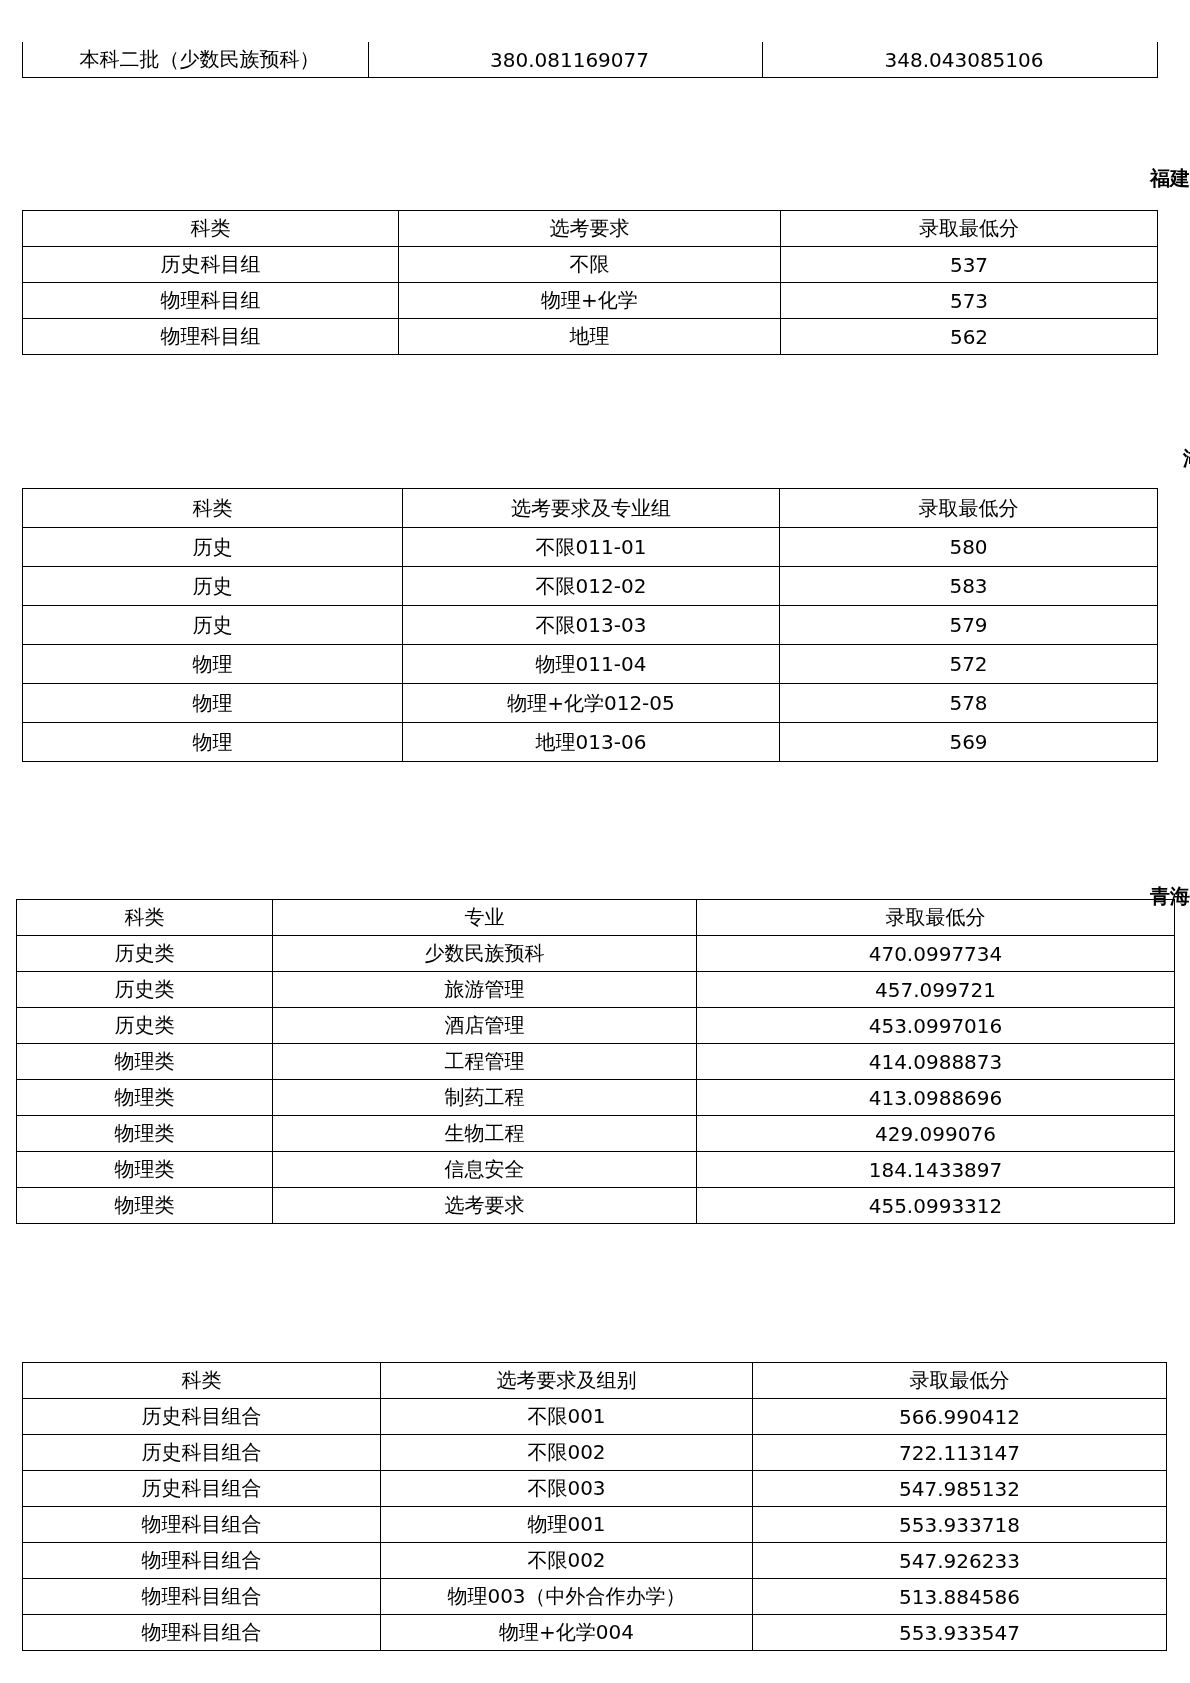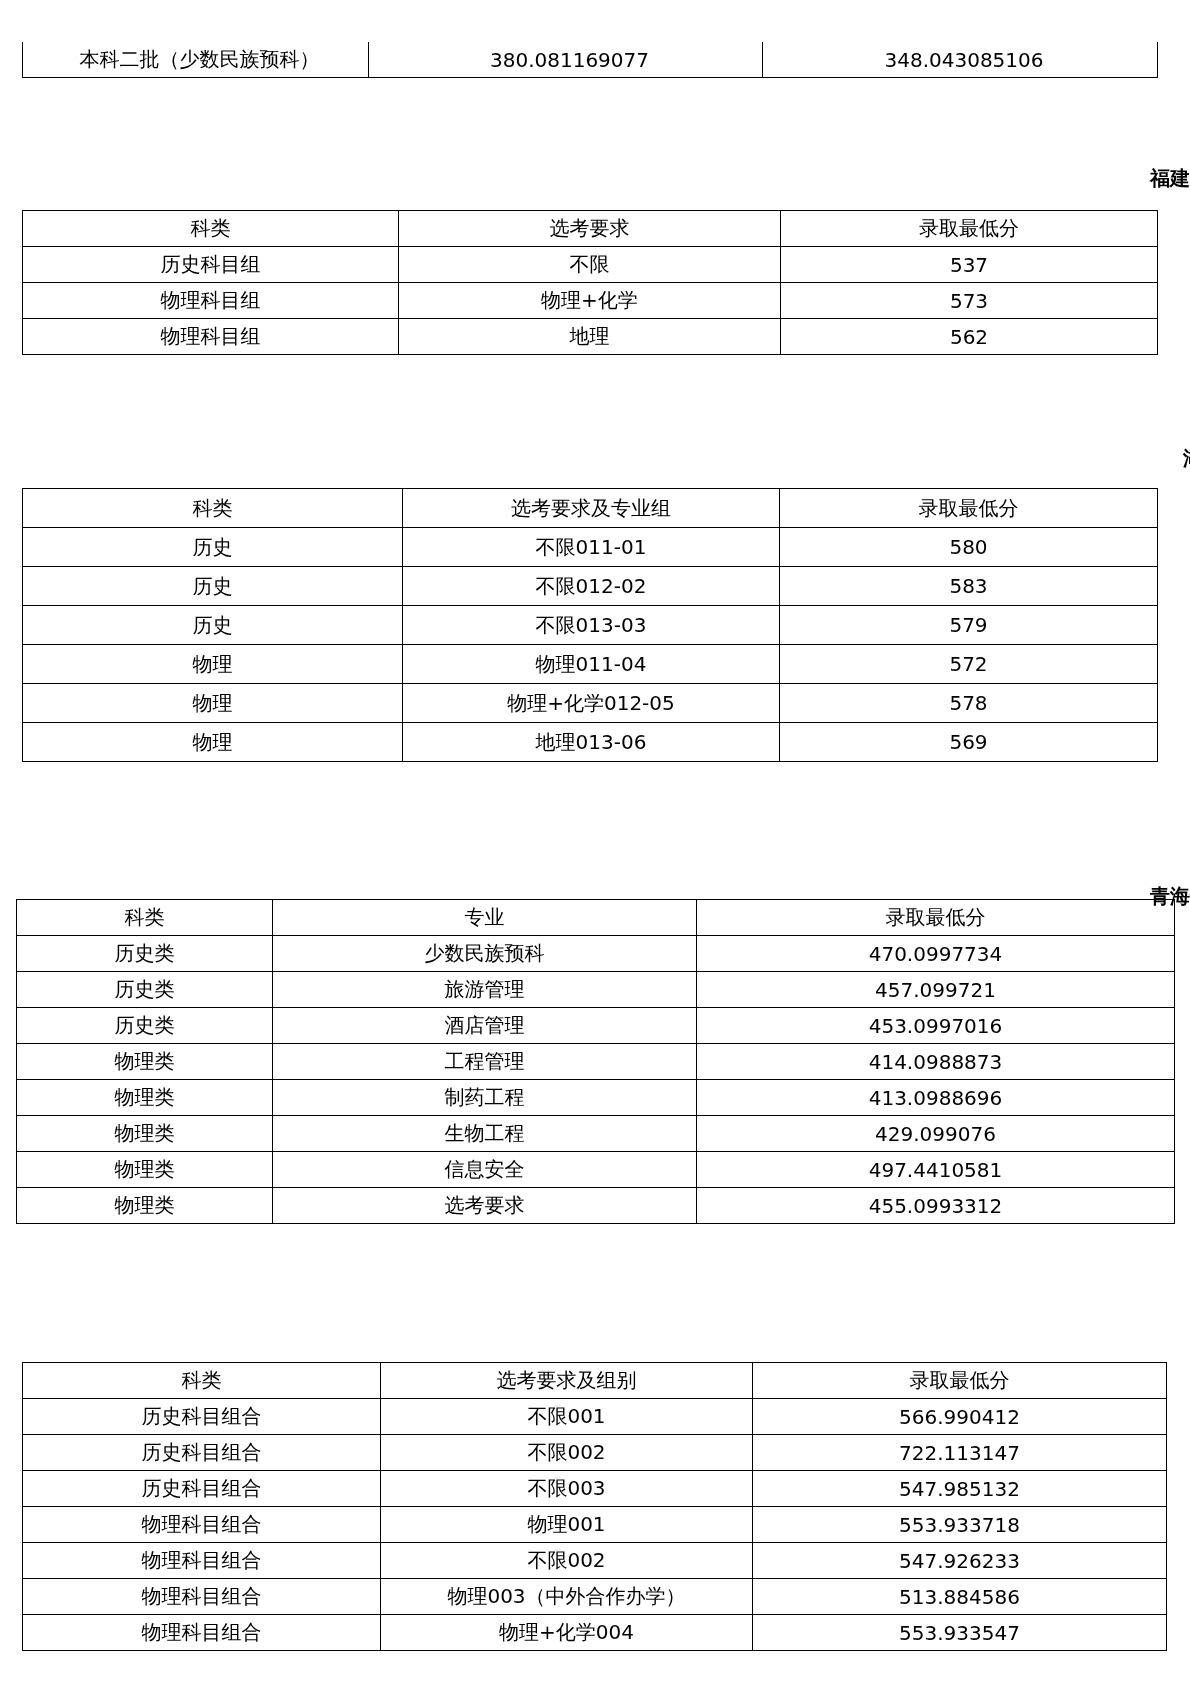--- a/index.html
+++ b/index.html
@@ -205,21 +205,21 @@
       <td>413.0988696</td>
     </tr>
     <tr>
       <td>物理类</td>
       <td>生物工程</td>
       <td>429.099076</td>
     </tr>
     <tr>
       <td>物理类</td>
       <td>信息安全</td>
-      <td>497.4410581</td>
+      <td>184.1433897</td>
     </tr>
     <tr>
       <td>物理类</td>
       <td>选考要求</td>
       <td>455.0993312</td>
     </tr>
   </tbody>
 </table>
 
 <h2 class="section-title" id="title-anhui">安徽</h2>

